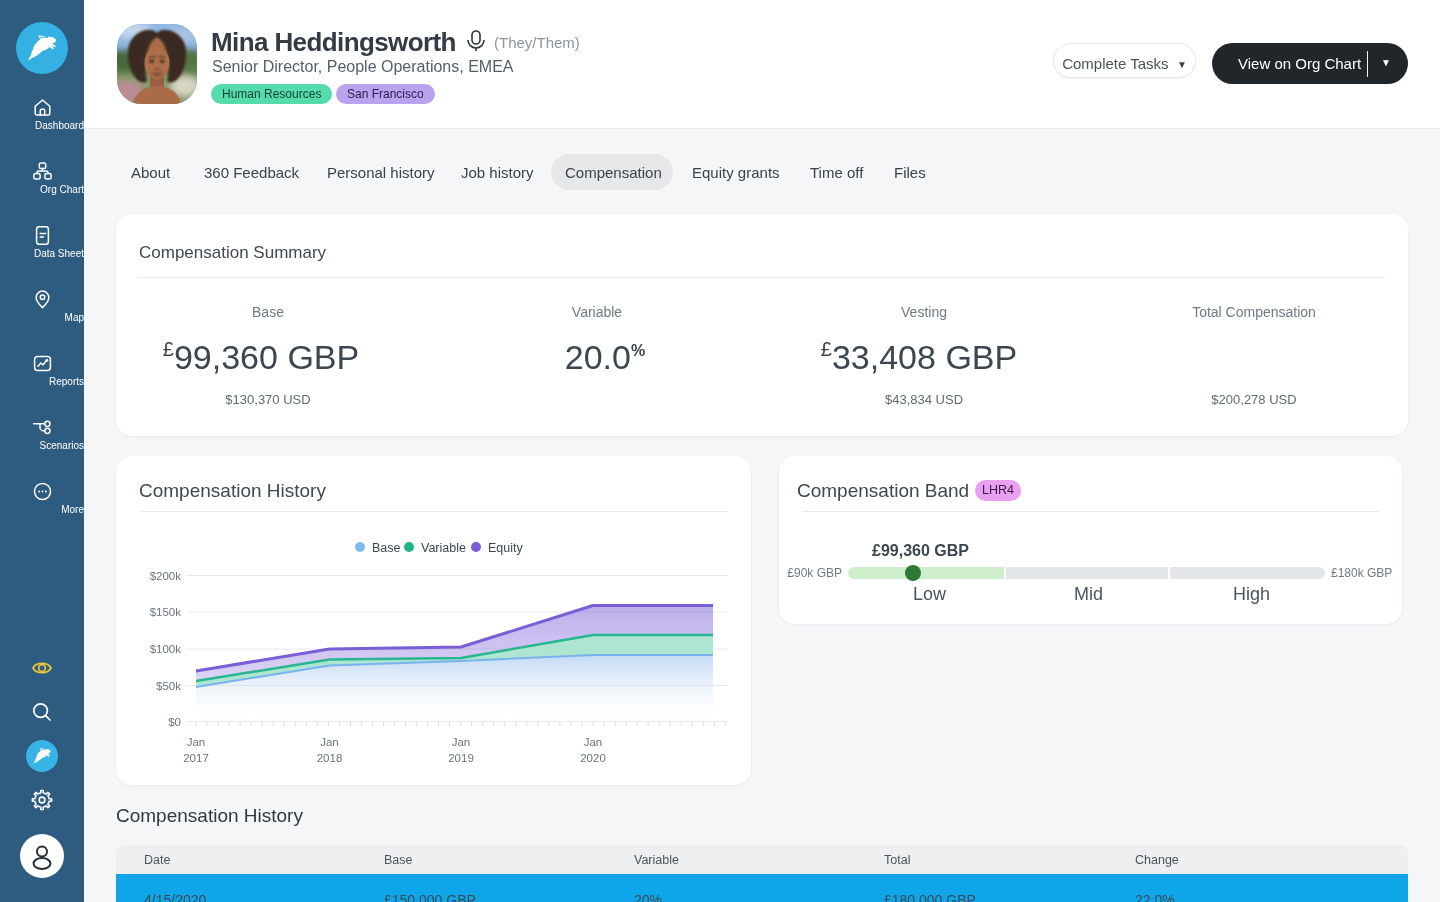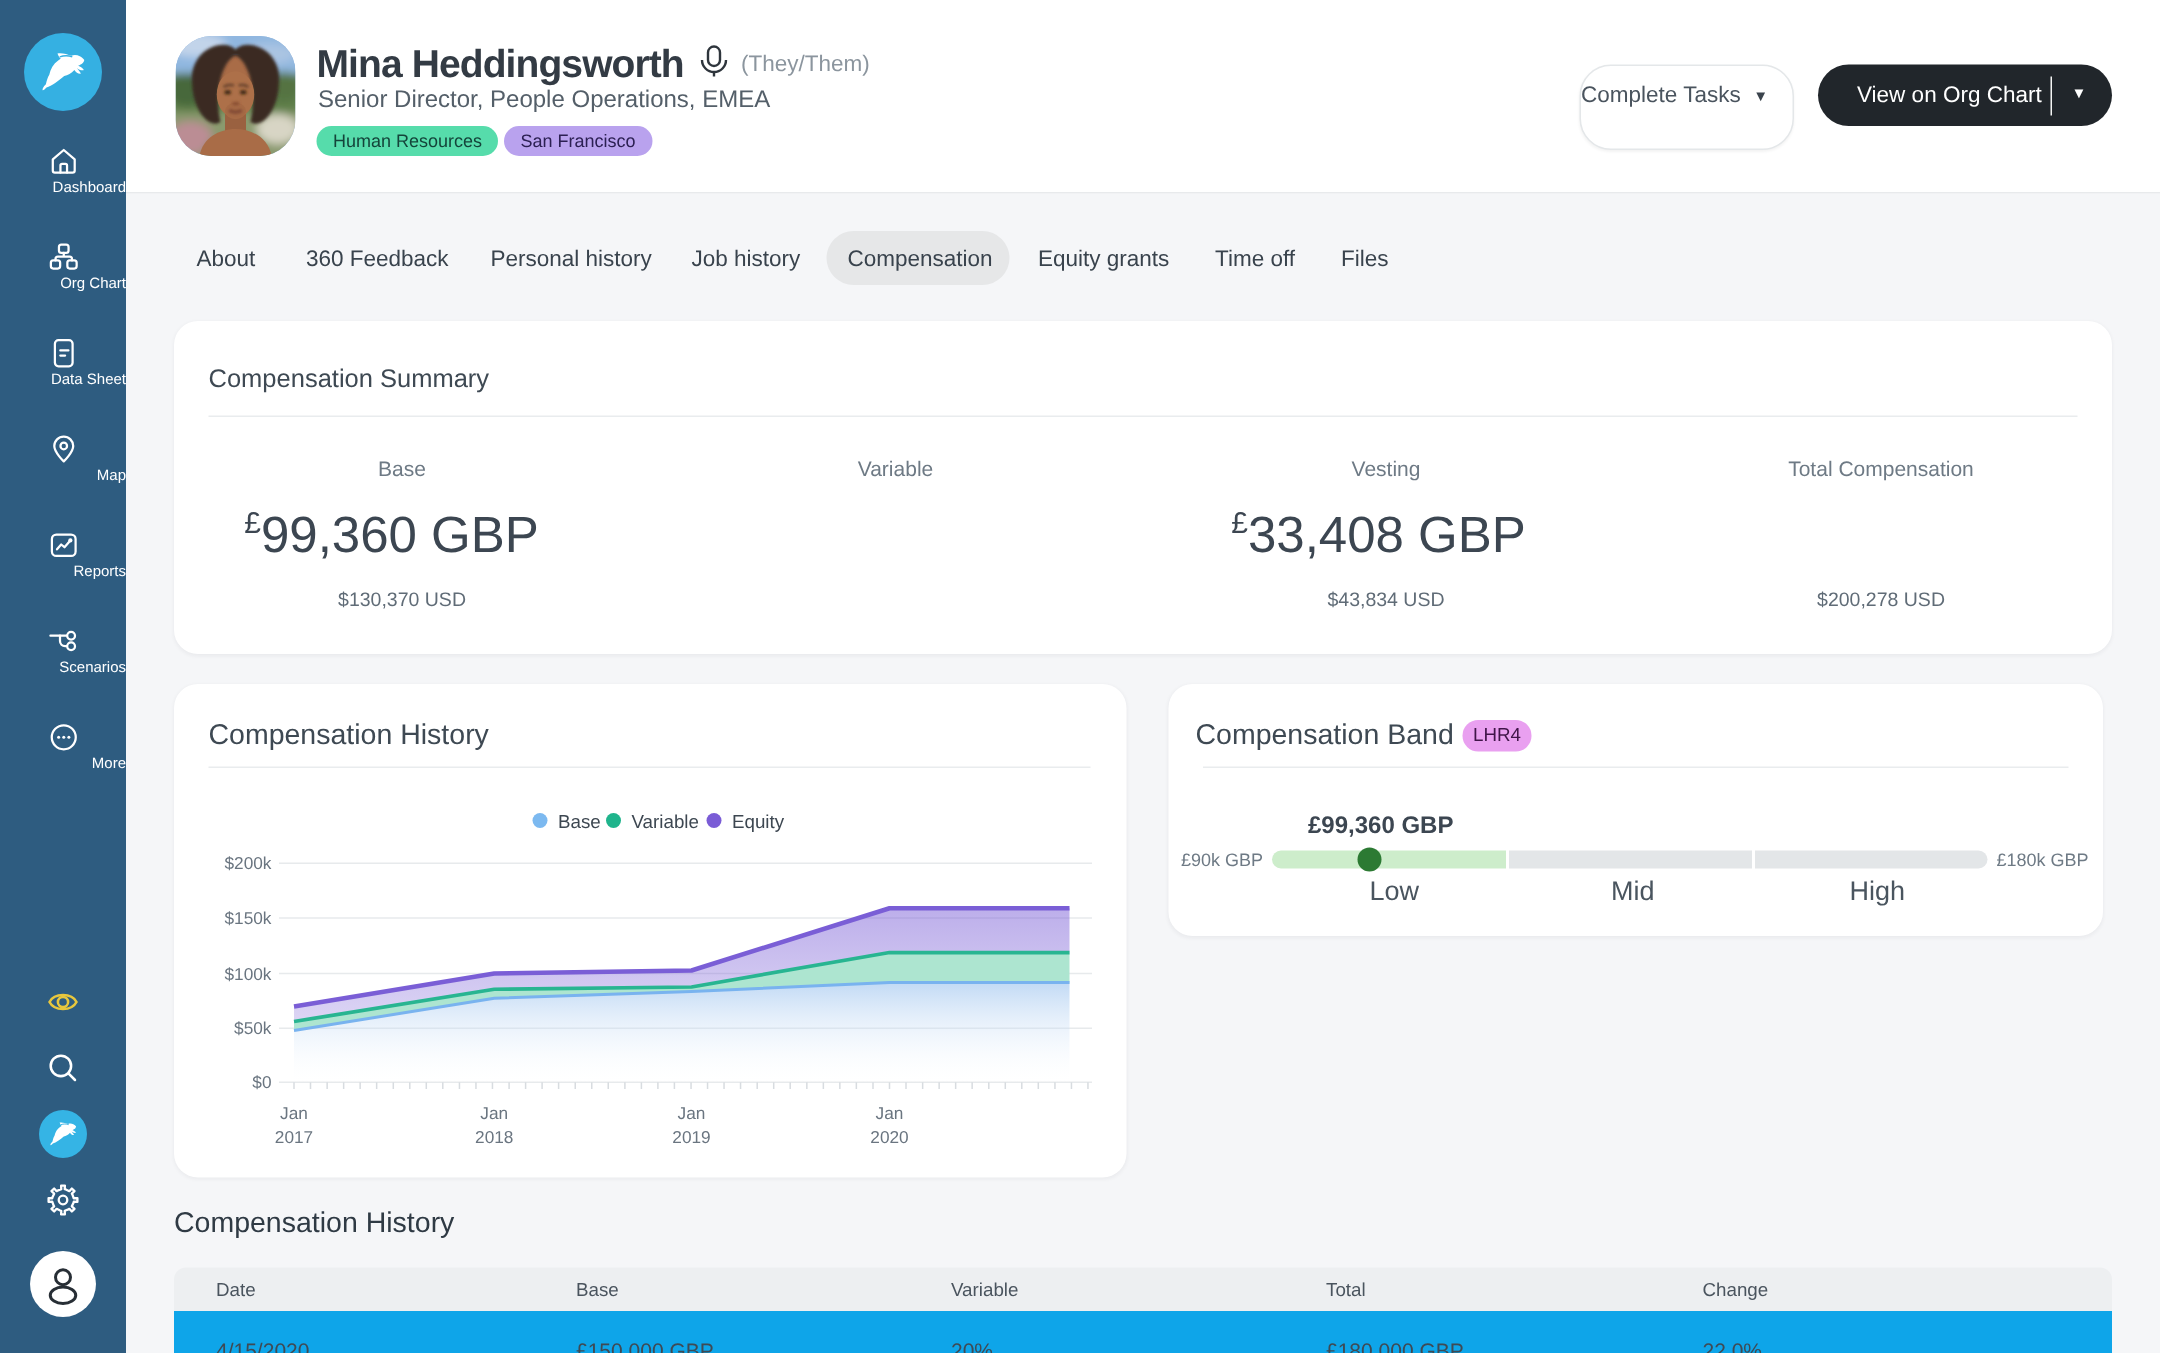--- a/index.html
+++ b/index.html
@@ -11,21 +11,21 @@
   .sb-item .lbl { font-size:10px; color:#fff; margin-top:2px; }
   .sb-ic { display:block; margin:0 auto; }
   #logo-circle { position:absolute; left:16px; top:22px; width:52px; height:52px; border-radius:50%; background:#35b0e2; }
   #avatar { position:absolute; left:117px; top:24px; width:80px; height:80px; border-radius:24px; overflow:hidden; }
   #pname { position:absolute; left:211px; top:27px; font-size:26px; font-weight:bold; color:#333b44; letter-spacing:-0.6px; }
   #pron { position:absolute; left:494px; top:34px; font-size:15px; color:#8b959e; }
   #ptitle { position:absolute; left:212px; top:58px; font-size:16px; color:#545f69; }
   .tag { position:absolute; top:84px; height:20px; border-radius:10px; font-size:12px; line-height:20px; padding:0 11px; }
   #tag1 { left:211px; background:#56dcab; color:#14443a; }
   #tag2 { left:336px; background:#b9a2ee; color:#2c2053; }
-  #btn1 { position:absolute; left:1053px; top:43px; width:143px; height:57px; background:#fff; border:1px solid #e4e7e9; border-radius:21px; box-shadow:0 1px 2px rgba(0,0,0,0.05); font-size:15px; color:#4a545e; line-height:39px; }
+  #btn1 { position:absolute; left:1053px; top:43px; width:143px; height:35px; background:#fff; border:1px solid #e4e7e9; border-radius:21px; box-shadow:0 1px 2px rgba(0,0,0,0.05); font-size:15px; color:#4a545e; text-align:center; line-height:39px; }
   #btn2 { position:absolute; left:1212px; top:43px; width:196px; height:41px; background:#21262b; border-radius:21px; font-size:15px; color:#fff; text-align:right; line-height:41px; }
   .tab { position:absolute; top:164px; font-size:15px; color:#39434d; white-space:nowrap; z-index:2; }
   #tabsel { position:absolute; left:551px; top:154px; width:122px; height:36px; background:#e6e7e8; border-radius:18px; z-index:1; }
   .card { position:absolute; background:#fff; border-radius:16px; box-shadow:0 1px 3px rgba(30,40,50,0.06); }
   #card-summary { left:116px; top:214px; width:1292px; height:222px; }
   #card-history { left:116px; top:456px; width:635px; height:329px; }
   #card-band { left:779px; top:456px; width:623px; height:168px; }
   .card-title { position:absolute; font-size:16px; color:#3e4953; }
   .card-divider { position:absolute; height:1px; background:#e9ecee; }
   .col-label { position:absolute; font-size:14px; color:#6e7a85; width:300px; text-align:center; top:90px; }
@@ -117,20 +117,21 @@
 <div class="tab" style="left:810px">Time off</div>
 <div class="tab" style="left:894px">Files</div>
 
 <div class="card" id="card-summary">
   <div class="card-title" style="left:23px;top:29px;font-size:17px">Compensation Summary</div>
   <div class="card-divider" style="left:23px;top:63px;width:1246px"></div>
   <div class="col-label" style="left:2px">Base</div>
   <div class="col-big" style="left:-25px"><span class="sup">£</span>99,360 GBP</div>
   <div class="col-sub" style="left:2px">$130,370 USD</div>
   <div class="col-label" style="left:331px">Variable</div>
+  <div class="col-big" style="left:319px">20.0<span class="supp">%</span></div>
   <div class="col-label" style="left:658px">Vesting</div>
   <div class="col-big" style="left:633px"><span class="sup">£</span>33,408 GBP</div>
   <div class="col-sub" style="left:658px">$43,834 USD</div>
   <div class="col-label" style="left:988px">Total Compensation</div>
   <div class="col-sub" style="left:988px">$200,278 USD</div>
 </div>
 
 <div class="card" id="card-history">
   <div class="card-title" style="left:23px;top:24px;font-size:19px">Compensation History</div>
   <div class="card-divider" style="left:23px;top:55px;width:588px"></div>

